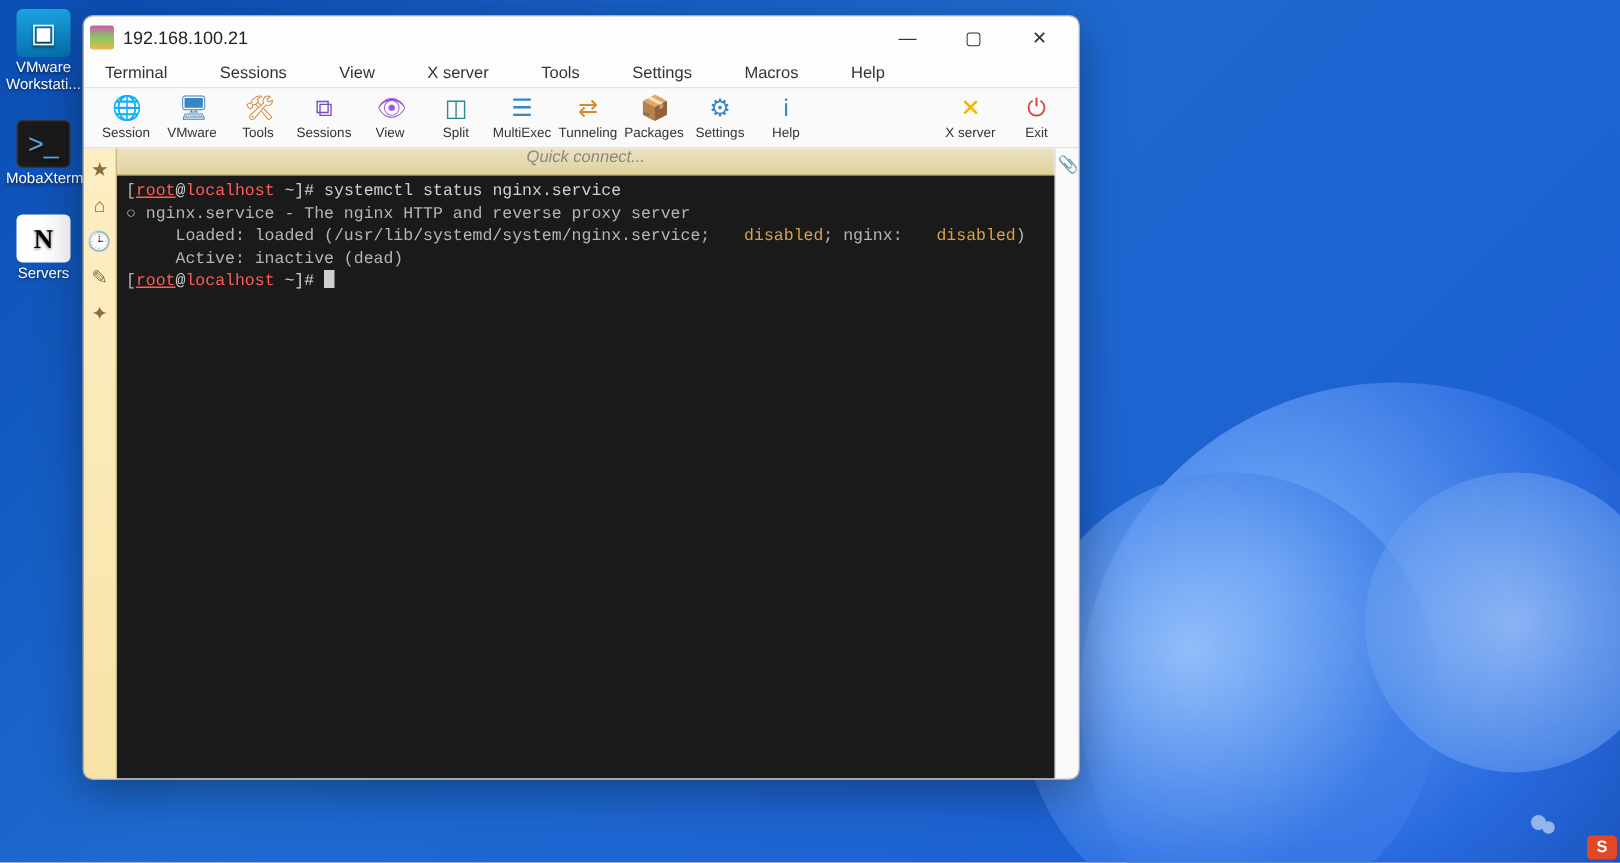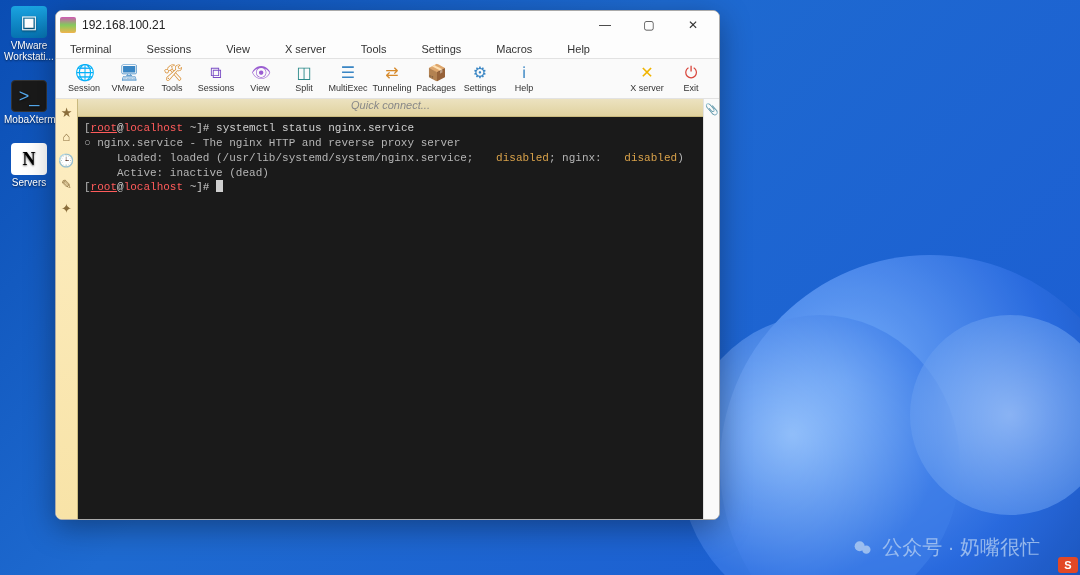--- a/index.html
+++ b/index.html
@@ -337,16 +337,15 @@
   </div>
 </div>
 
 <div class="watermark">
   <span class="wechaticon">
     <svg viewBox="0 0 24 24" width="20" height="20" fill="currentColor">
         <circle cx="8" cy="10" r="6"></circle>
         <circle cx="16" cy="14" r="5"></circle>
       </svg>
   </span>
-  <span>公众号 · 奶嘴很忙</span>
 </div>
 
 <div class="badge">S</div>
 
 </body></html>

